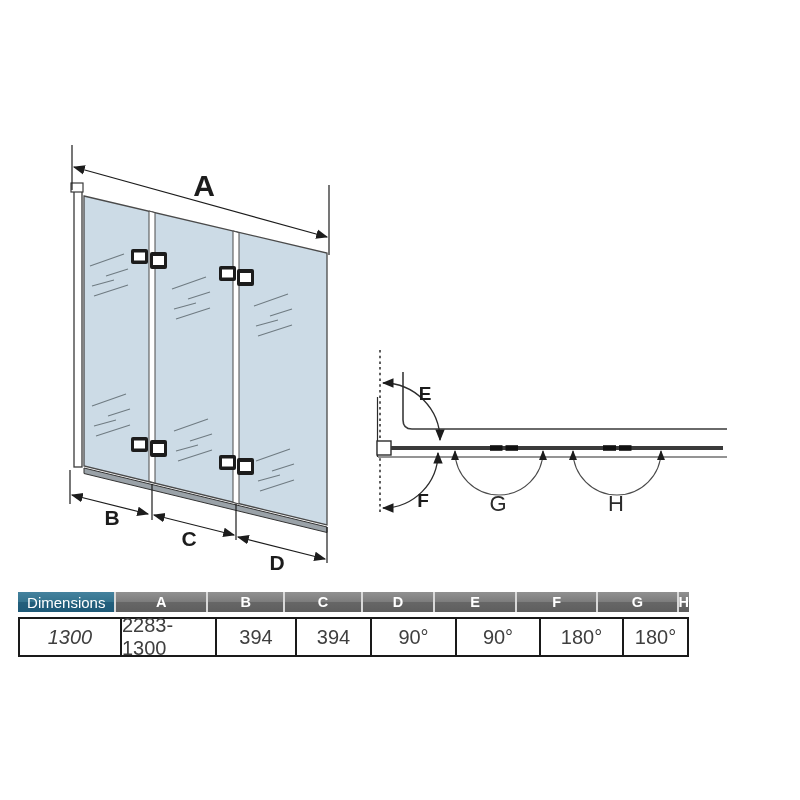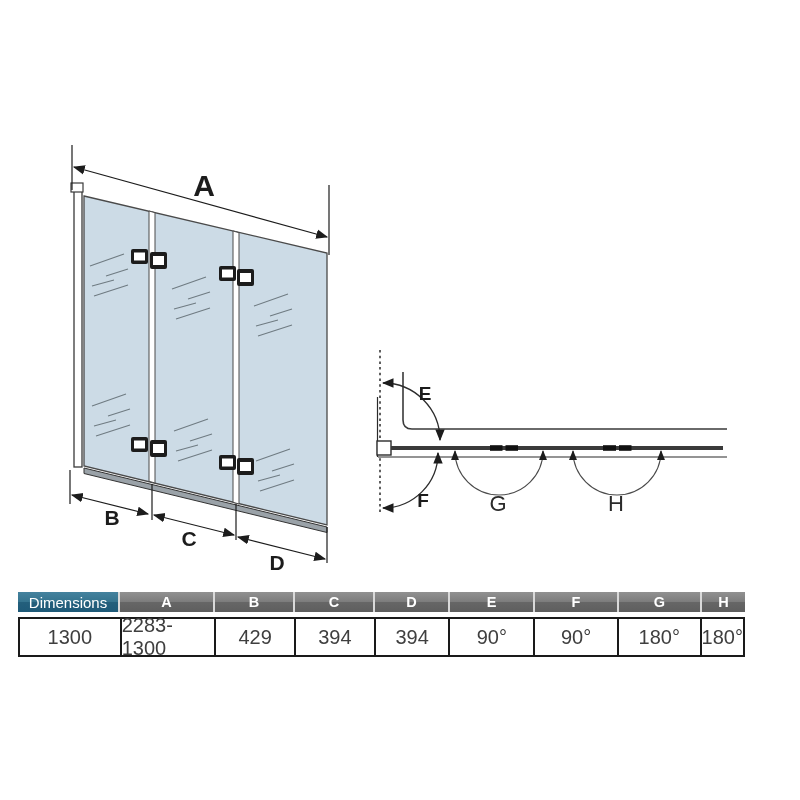--- a/index.html
+++ b/index.html
@@ -7,40 +7,40 @@
     position:relative;width:800px;height:800px;background:#ffffff;overflow:hidden;
     font-family:"Liberation Sans",sans-serif;
   }
   svg text{font-family:"Liberation Sans",sans-serif;}
   .dimlabel{font-weight:bold;font-size:21px;fill:#1c1c1c;}
   .biglabel{font-weight:bold;font-size:30px;fill:#1c1c1c;}
   .anglabel{font-weight:bold;font-size:19px;fill:#1c1c1c;}
   .arclabel{font-size:22px;fill:#2b2b2b;}
   #front-svg{position:absolute;left:55px;top:130px;}
   #top-svg{position:absolute;left:365px;top:345px;}
-  #dim-table{position:absolute;left:18px;top:592px;width:727px;}
+  #dim-table{position:absolute;left:18px;top:592px;width:671px;}
   .thead{display:flex;height:20px;}
   .th{
     color:#ffffff;font-size:14.5px;display:flex;align-items:center;justify-content:center;
     box-sizing:border-box;border-left:2px solid #d9d9d9;
     background:linear-gradient(to bottom,#919191 0%,#7d7d7d 48%,#666666 52%,#5e5e5e 100%);
     font-weight:bold;
   }
   .th.first{
     border-left:none;font-weight:normal;font-size:15px;
     background:linear-gradient(to bottom,#45829e 0%,#35748f 48%,#235f7c 52%,#1e5a78 100%);
   }
   .trow{
     display:flex;height:36px;margin-top:5px;border:2px solid #1a1a1a;background:#fff;
   }
   .td{
     color:#3f3f3f;font-size:20px;display:flex;align-items:center;justify-content:center;
     box-sizing:border-box;border-left:2px solid #1a1a1a;
   }
-  .td.first{border-left:none;}
+  .td.first{border-left:none;font-style:italic;}
   
   .c0{width:100px;} .c1{width:95px;} .c2{width:80px;} .c3{width:80px;} .c4{width:75px;}
   .c5{width:85px;} .c6{width:84px;} .c7{width:83px;} .c8{width:83px;flex:1;}
 </style>
 </head>
 <body>
 
 <div id="stage">
 
   <svg id="front-svg" width="290" height="445" viewBox="0 0 290 445">
@@ -176,21 +176,20 @@
       <div class="th c3">C</div>
       <div class="th c4">D</div>
       <div class="th c5">E</div>
       <div class="th c6">F</div>
       <div class="th c7">G</div>
       <div class="th c8">H</div>
     </div>
     <div class="trow">
       <div class="td first c0">1300</div>
       <div class="td c1">2283-1300</div>
-      <div class="td c2">429</div>
       <div class="td c3">394</div>
       <div class="td c4">394</div>
       <div class="td c5">90°</div>
       <div class="td c6">90°</div>
       <div class="td c7">180°</div>
       <div class="td c8">180°</div>
     </div>
   </div>
 
 </div>

